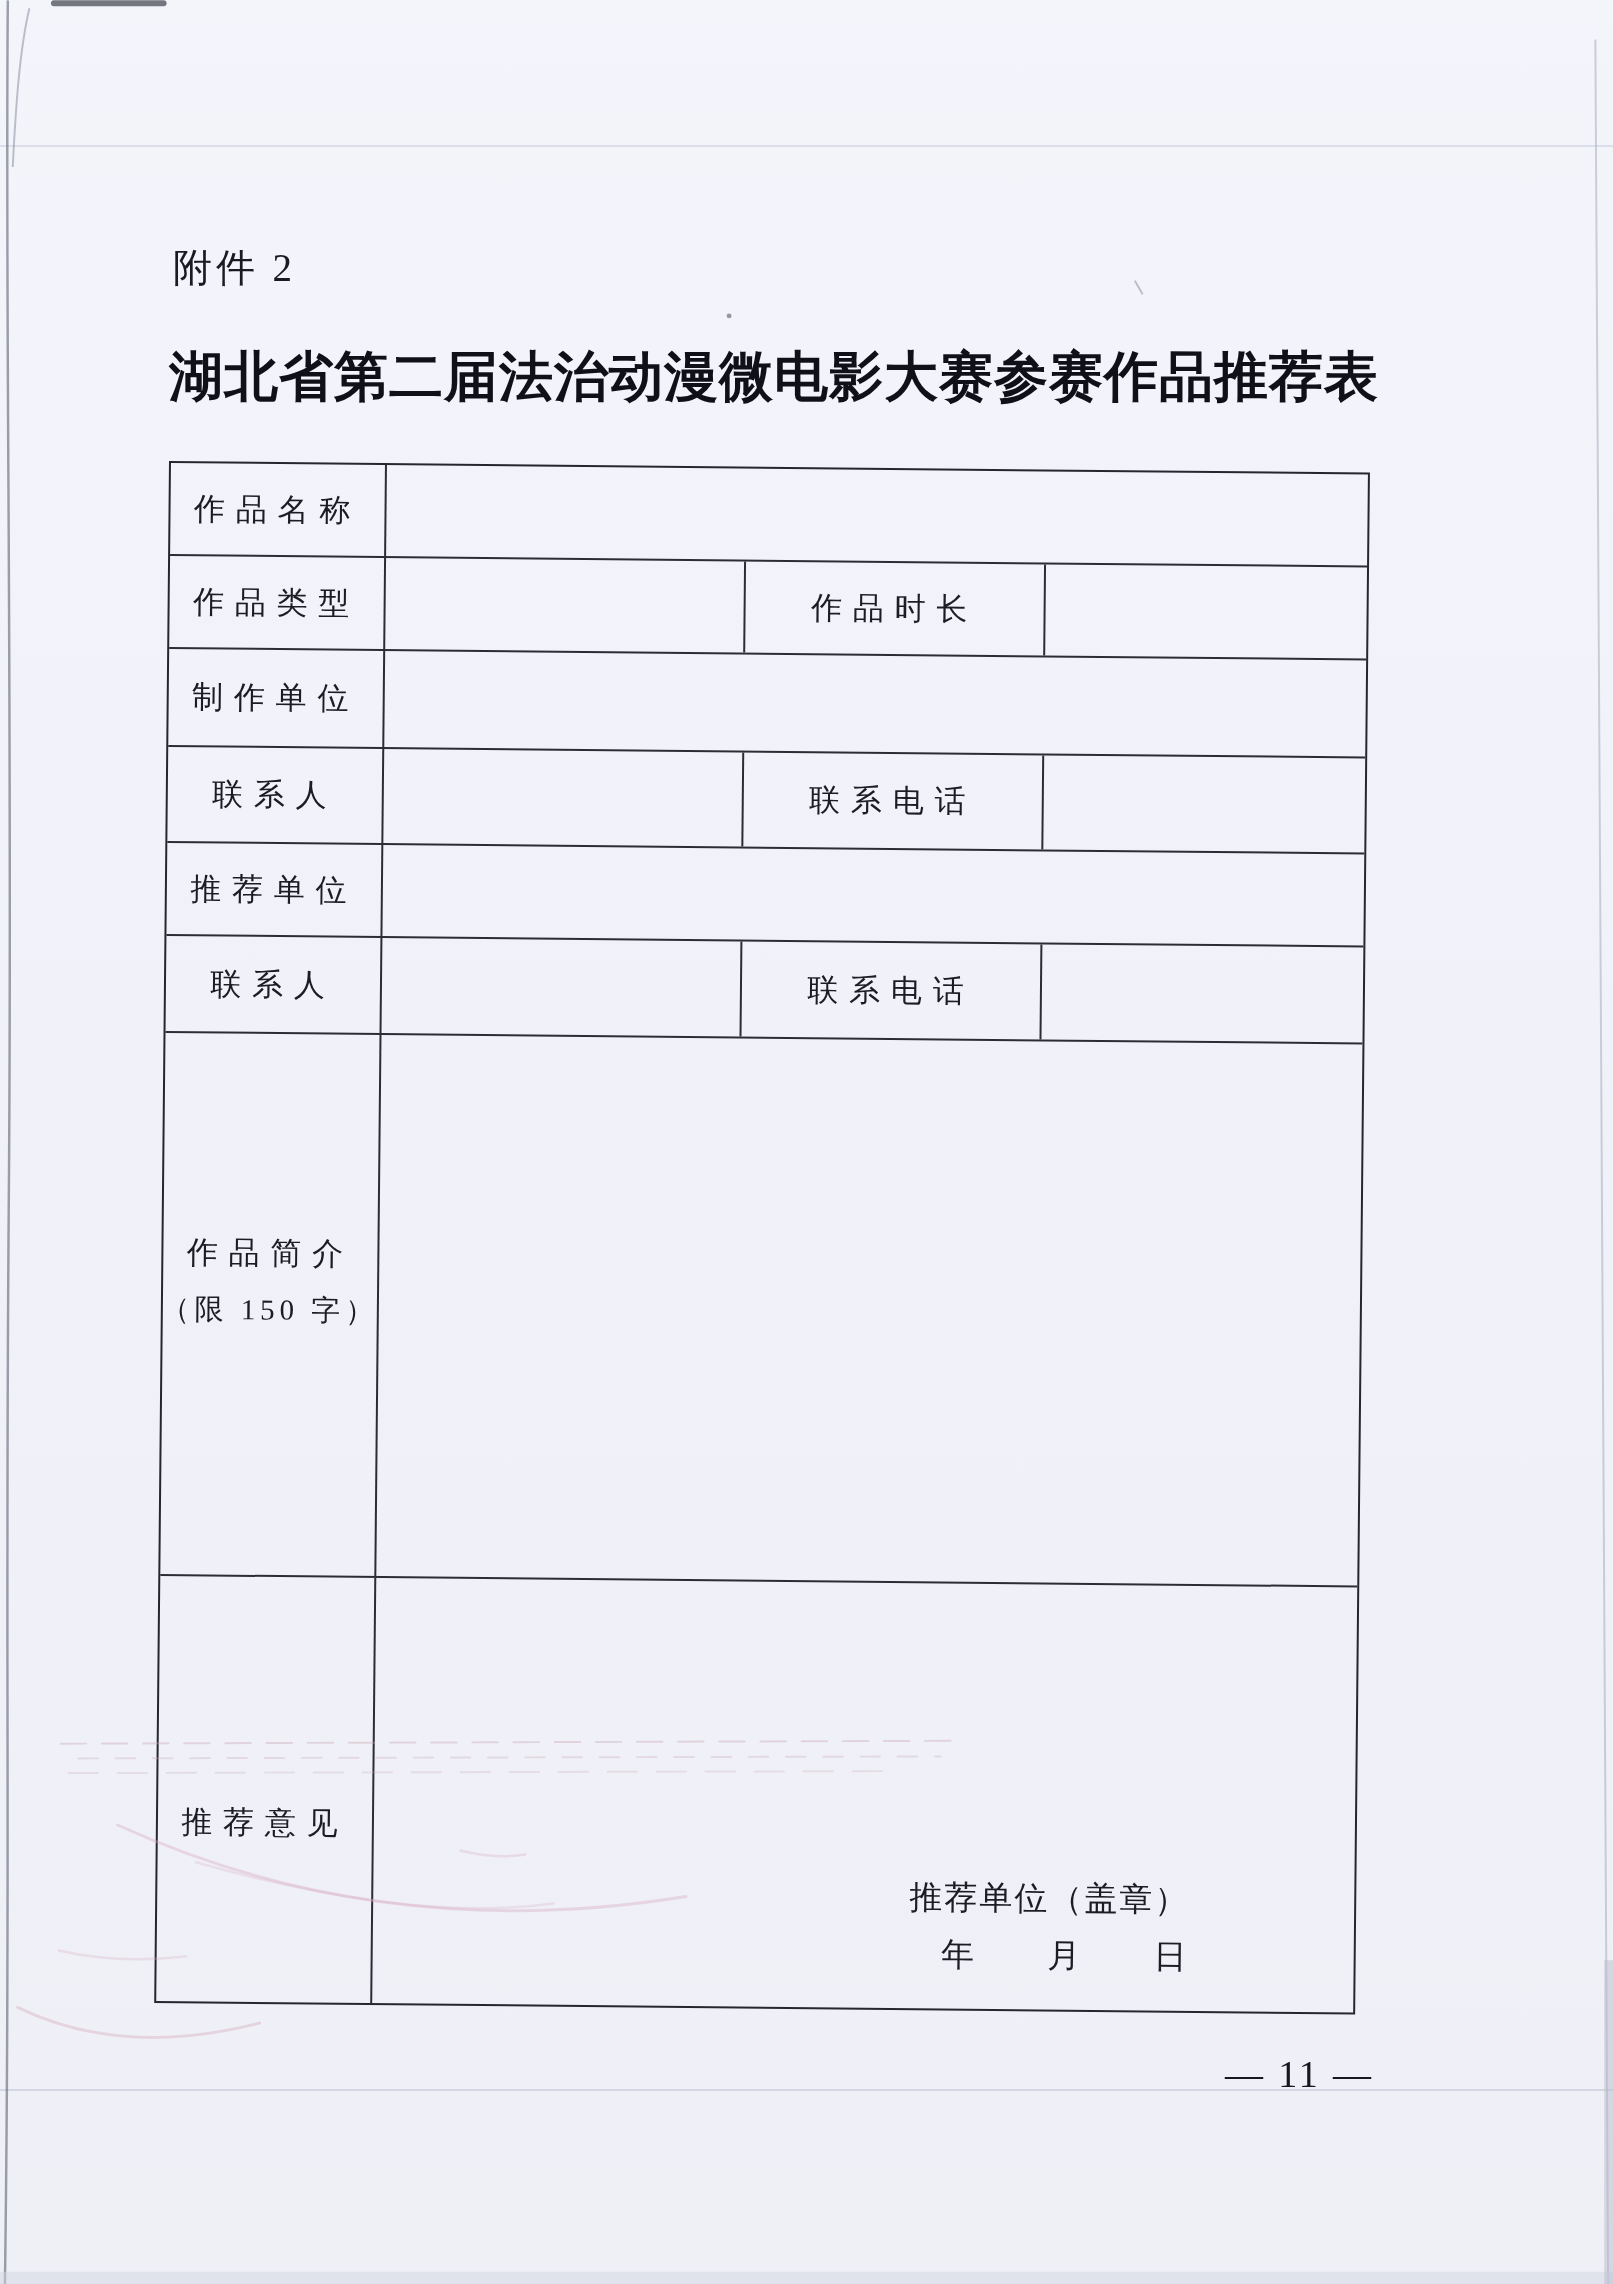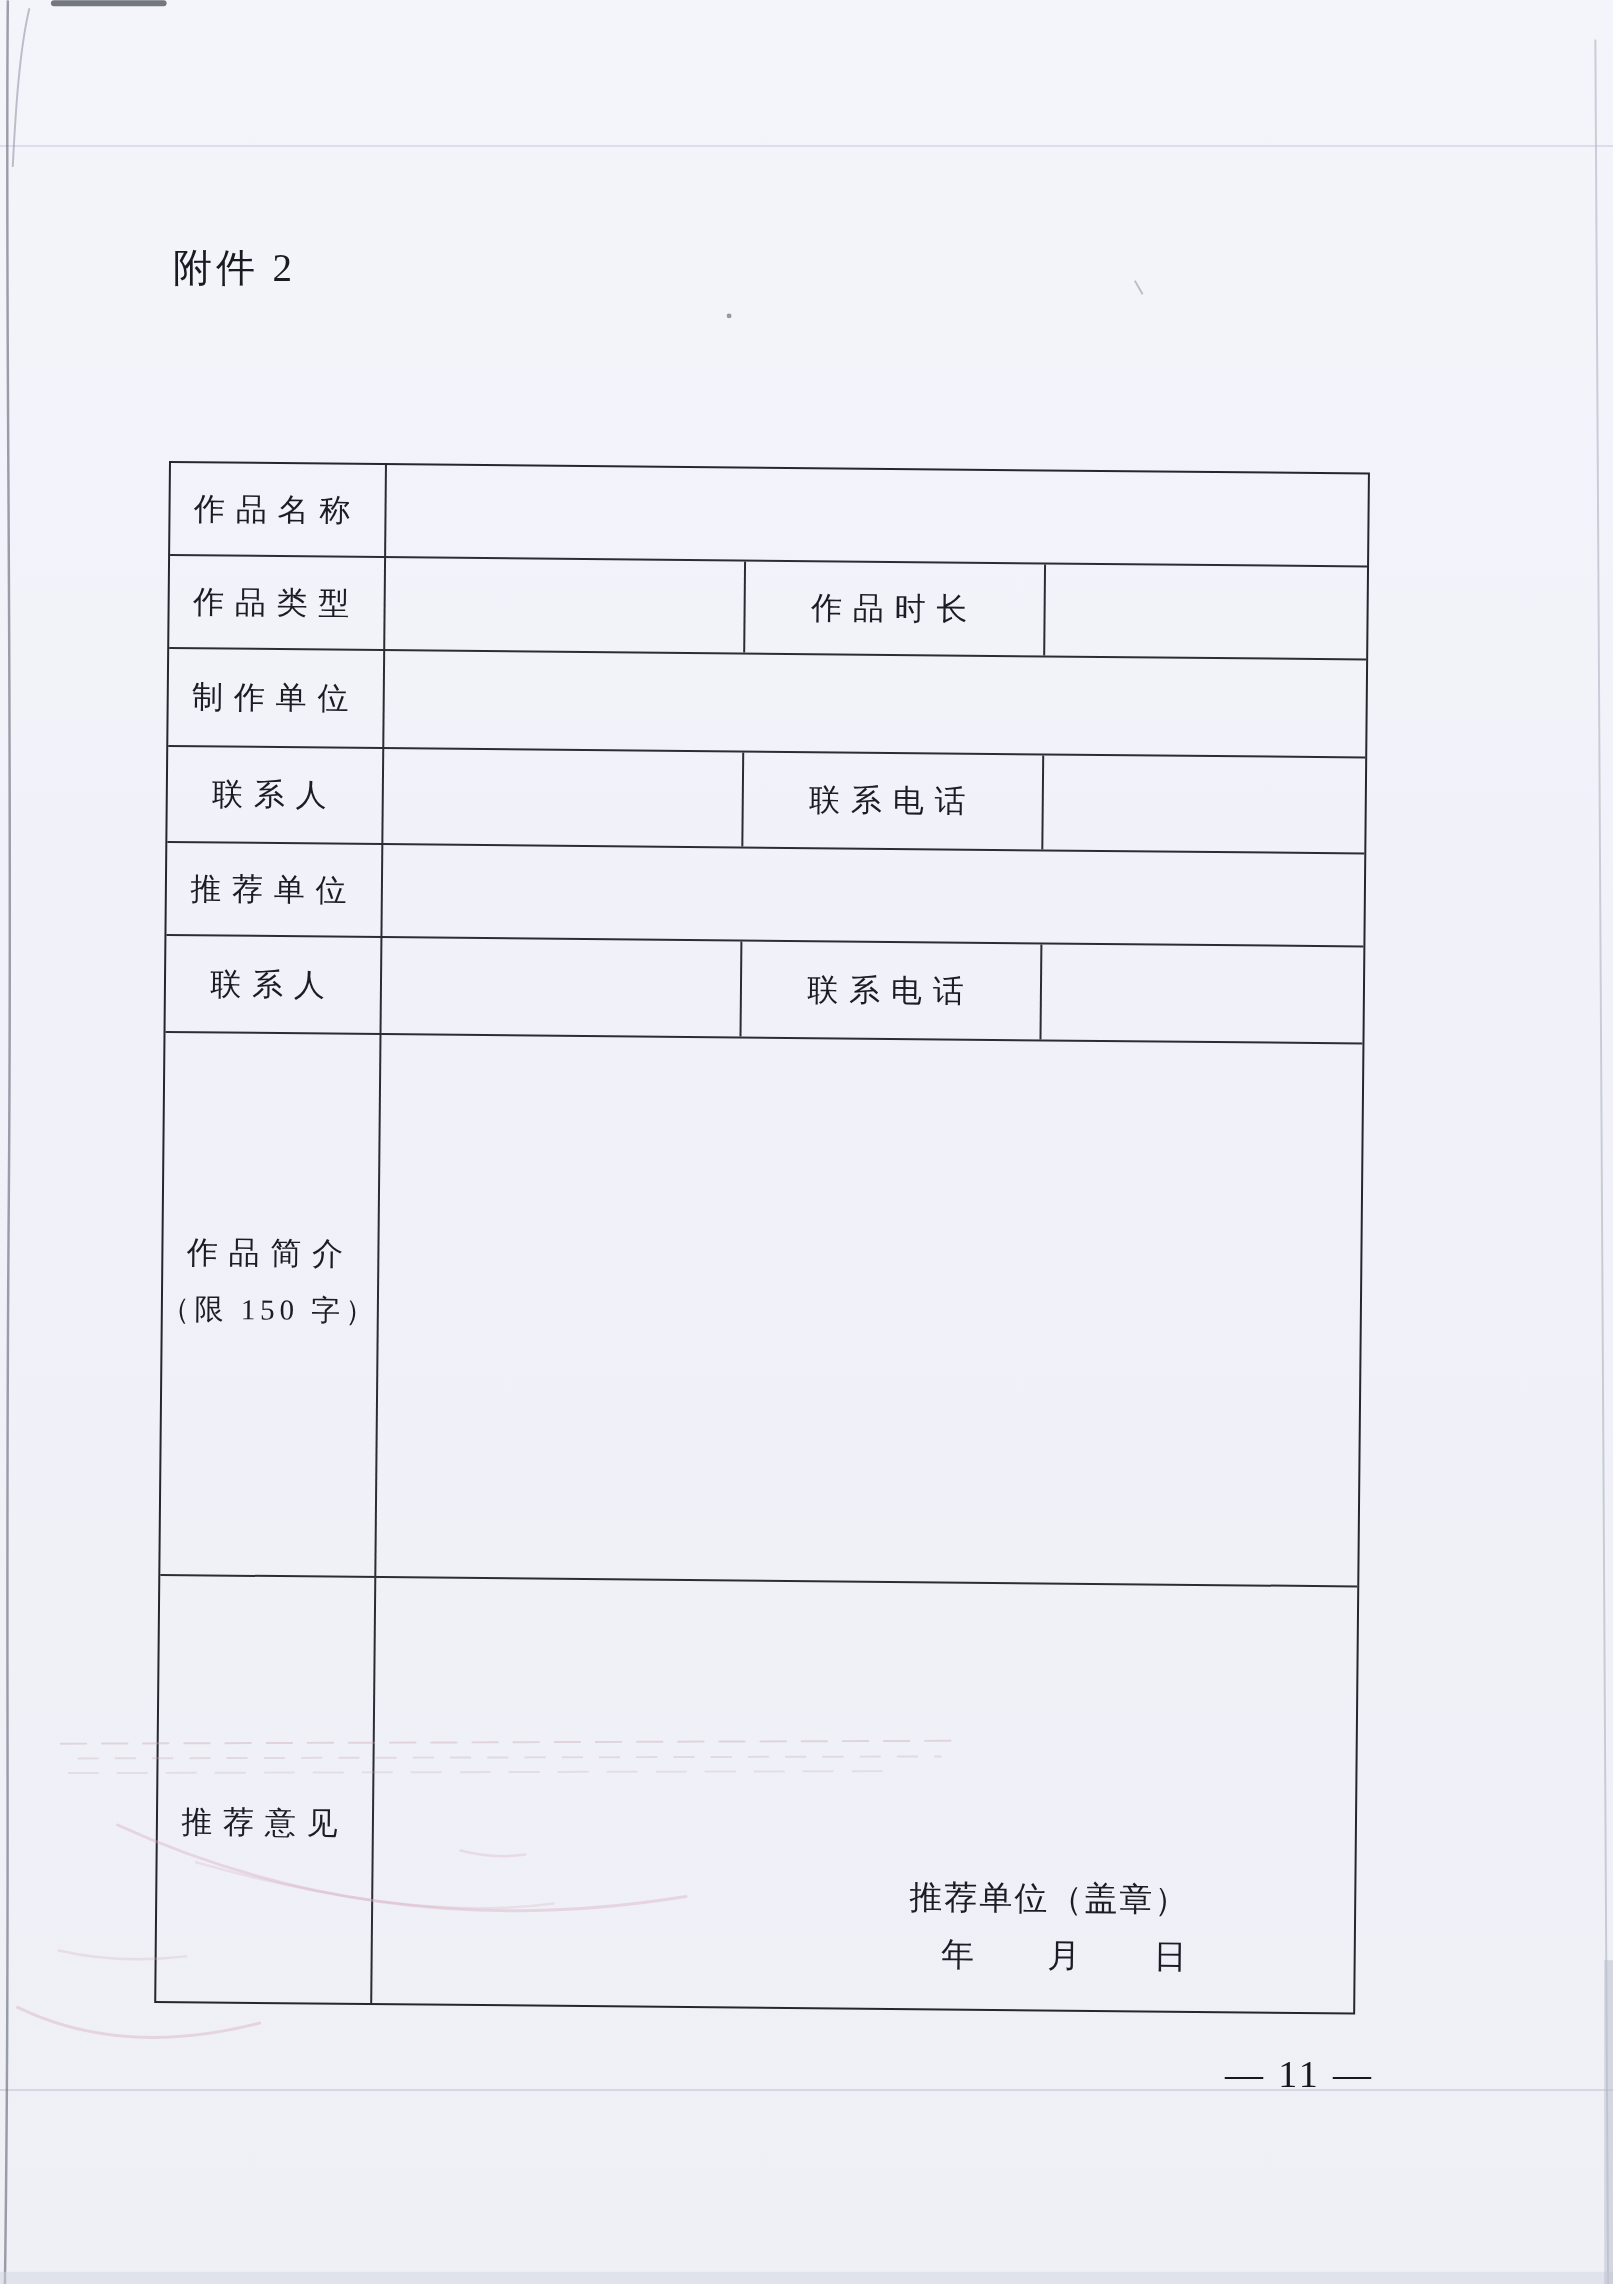--- a/index.html
+++ b/index.html
@@ -72,20 +72,21 @@
 </head>
 <body>
 
 <div class="page">
 
   <div class="crease top"></div>
   <div class="crease bottom"></div>
 
   <div class="attachment">附件 2</div>
 
+  <h1 class="title">湖北省第二届法治动漫微电影大赛参赛作品推荐表</h1>
 
   <div class="form-table">
 
     <div class="row rh-95">
       <div class="cell c1 label">作品名称</div>
       <div class="cell cgrow"></div>
     </div>
 
     <div class="row rh-95">
       <div class="cell c1 label">作品类型</div>

